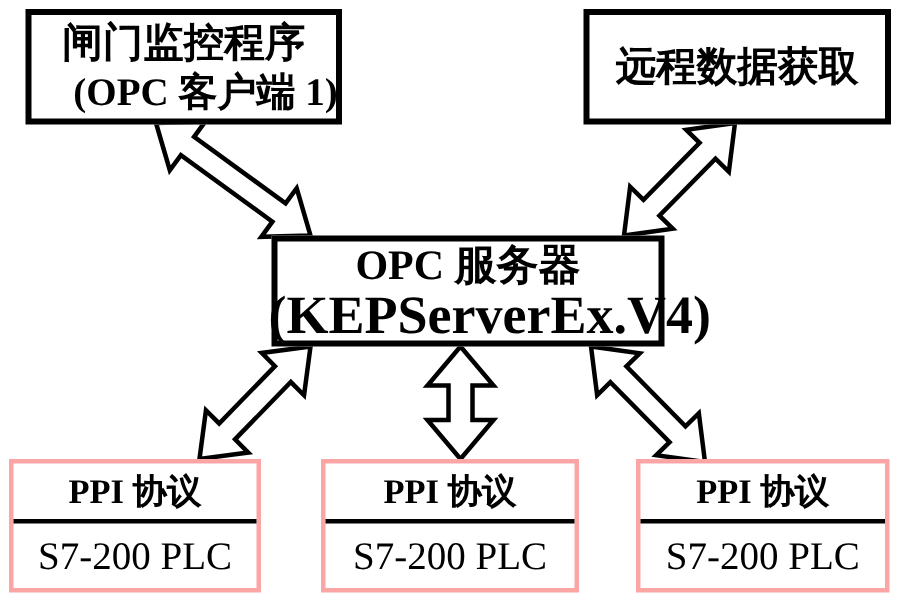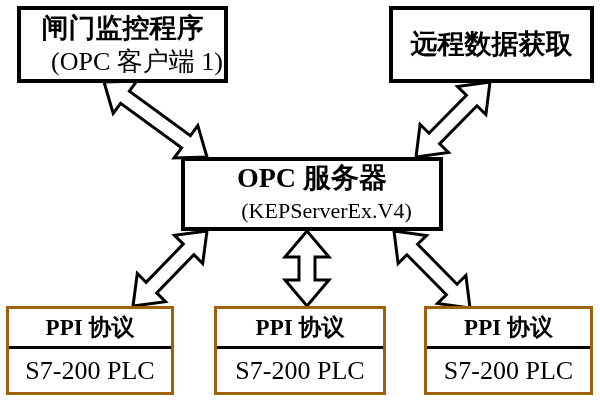--- a/index.html
+++ b/index.html
@@ -20,32 +20,32 @@
     box-sizing: border-box;
     border: 4px solid #000;
     background: #fff;
     display: flex;
     flex-direction: column;
     align-items: center;
     justify-content: center;
     text-align: center;
   }
   .box .l1 { font-weight: bold; font-size: 27px; line-height: 33px; white-space: nowrap; }
-  .box .l2 { font-weight: normal; font-size: 26px; line-height: 33px; white-space: nowrap; margin-left: 29px; }
+  .box .l2 { font-weight: bold; font-size: 26px; line-height: 33px; white-space: nowrap; margin-left: 29px; }
 
   #client1 { left: 17px;  top: 6px;   width: 211px; height: 77px; }
   #client2 { left: 389px; top: 6px;   width: 205px; height: 77px; }
   #server  { left: 181px; top: 157px; width: 262px; height: 74px; justify-content: flex-end; }
   #server .l1 { font-size: 28px; }
-  #server .l2 { font-size: 22px; }
+  #server .l2 { font-size: 36px; }
 
   .plc {
     position: absolute;
     box-sizing: border-box;
-    border: 3px solid #a16207;
+    border: 3px solid #fca5a5;
     background: #fff;
     display: flex;
     flex-direction: column;
     text-align: center;
   }
   #plc1 { left: 6px;   top: 306px; width: 168px; height: 89px; }
   #plc2 { left: 214px; top: 306px; width: 172px; height: 89px; }
   #plc3 { left: 424px; top: 306px; width: 169px; height: 89px; }
   .plc .proto {
     flex: 0 0 37px;

